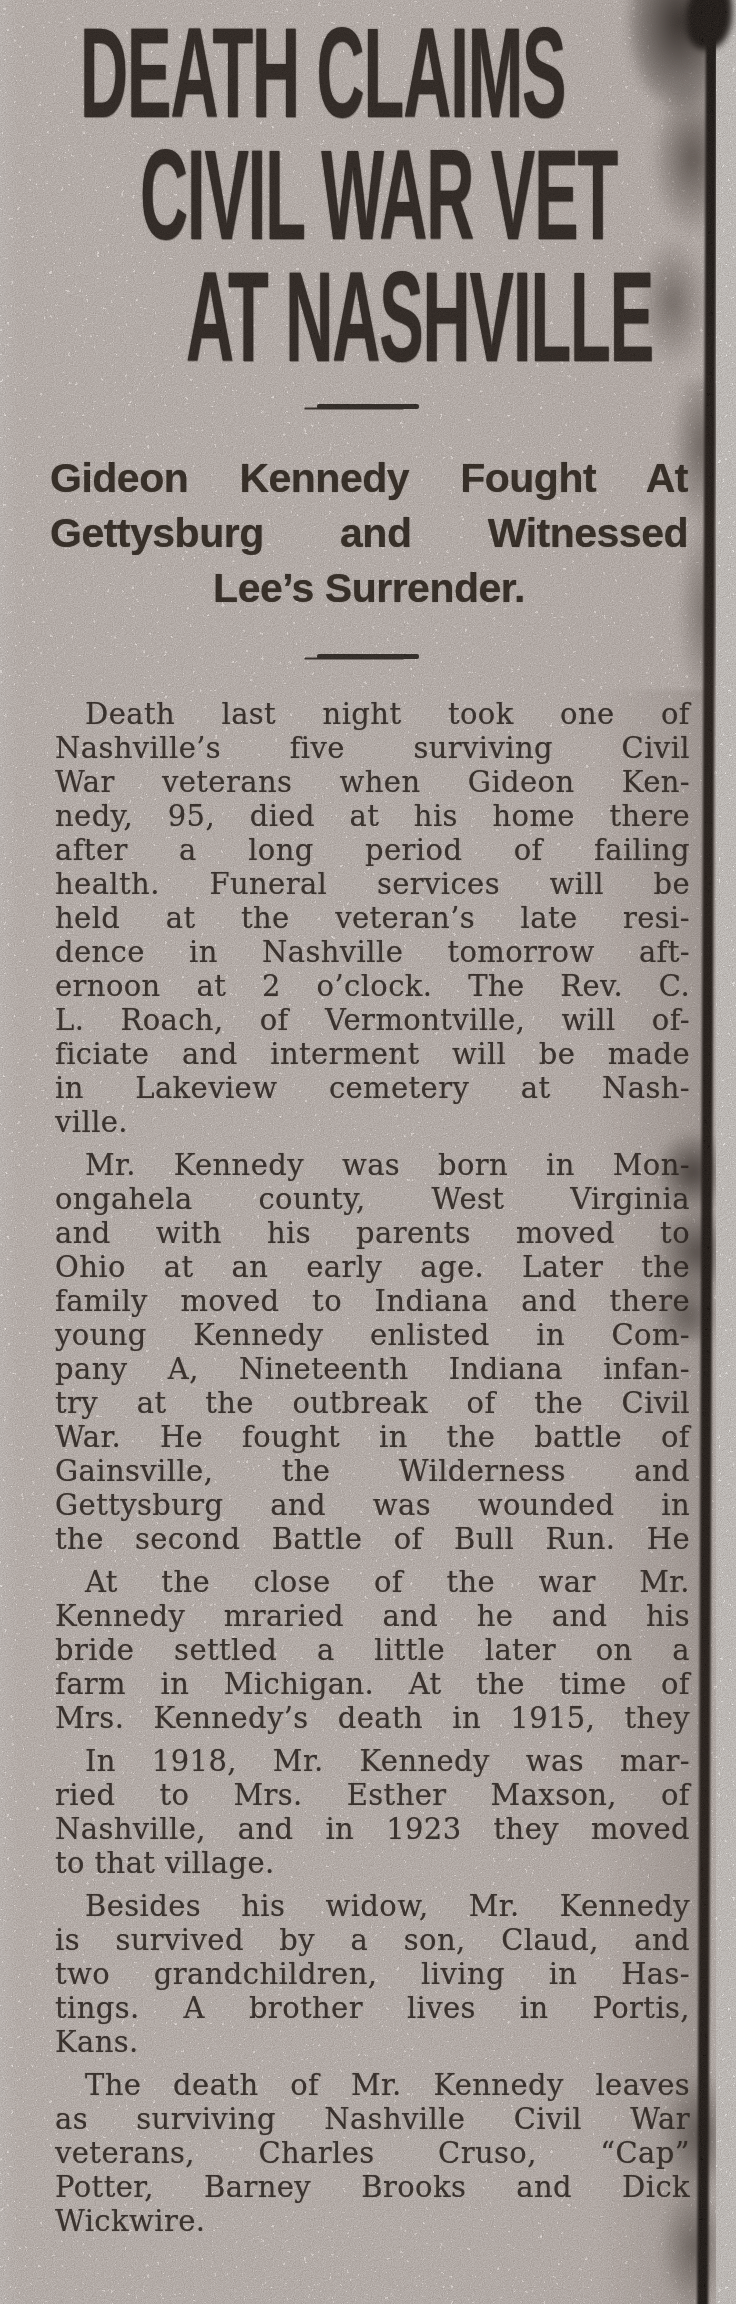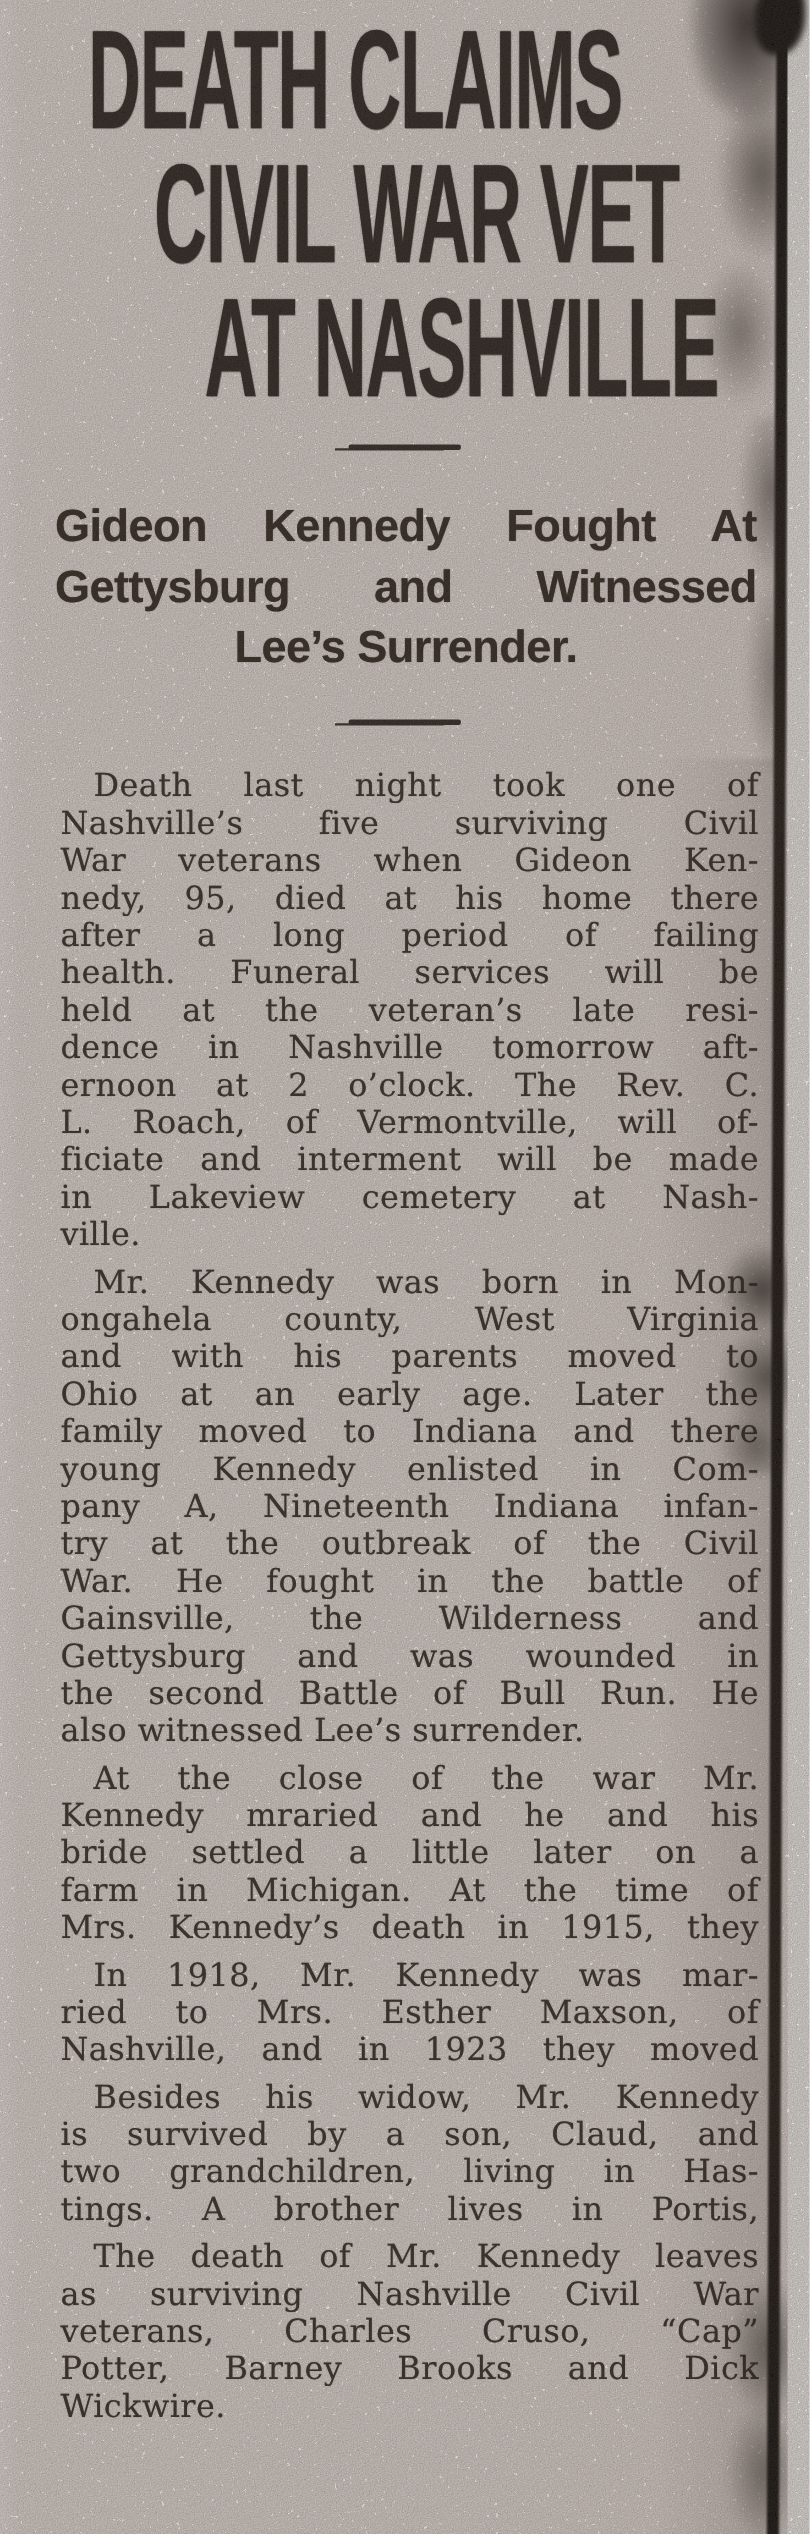--- a/index.html
+++ b/index.html
@@ -156,39 +156,40 @@
           <div class="line">and with his parents moved to</div>
           <div class="line">Ohio at an early age.  Later the</div>
           <div class="line">family moved to Indiana and there</div>
           <div class="line">young Kennedy enlisted in Com-</div>
           <div class="line">pany A, Nineteenth Indiana infan-</div>
           <div class="line">try at the outbreak of the Civil</div>
           <div class="line">War.  He fought in the battle of</div>
           <div class="line">Gainsville, the Wilderness and</div>
           <div class="line">Gettysburg and was wounded in</div>
           <div class="line">the second Battle of Bull Run. He</div>
-          <div class="line last">also witnessed Lee’s surrender.</div>
         </div>
         <div class="paragraph">
           <div class="line first">At the close of the war Mr.</div>
           <div class="line">Kennedy mraried and he and his</div>
           <div class="line">bride settled a little later on a</div>
           <div class="line">farm in Michigan.  At the time of</div>
           <div class="line">Mrs. Kennedy’s death in 1915, they</div>
         </div>
         <div class="paragraph">
           <div class="line first">In 1918, Mr. Kennedy was mar-</div>
           <div class="line">ried to Mrs. Esther Maxson, of</div>
           <div class="line">Nashville, and in 1923 they moved</div>
+          <div class="line last">to that village.</div>
         </div>
         <div class="paragraph">
           <div class="line first">Besides his widow, Mr. Kennedy</div>
           <div class="line">is survived by a son, Claud, and</div>
           <div class="line">two grandchildren, living in Has-</div>
           <div class="line">tings. A brother lives in Portis,</div>
+          <div class="line last">Kans.</div>
         </div>
         <div class="paragraph">
           <div class="line first">The death of Mr. Kennedy leaves</div>
           <div class="line">as surviving Nashville Civil War</div>
           <div class="line">veterans, Charles Cruso, “Cap”</div>
           <div class="line">Potter, Barney Brooks and Dick</div>
           <div class="line last">Wickwire.</div>
         </div>
       </div>
 

